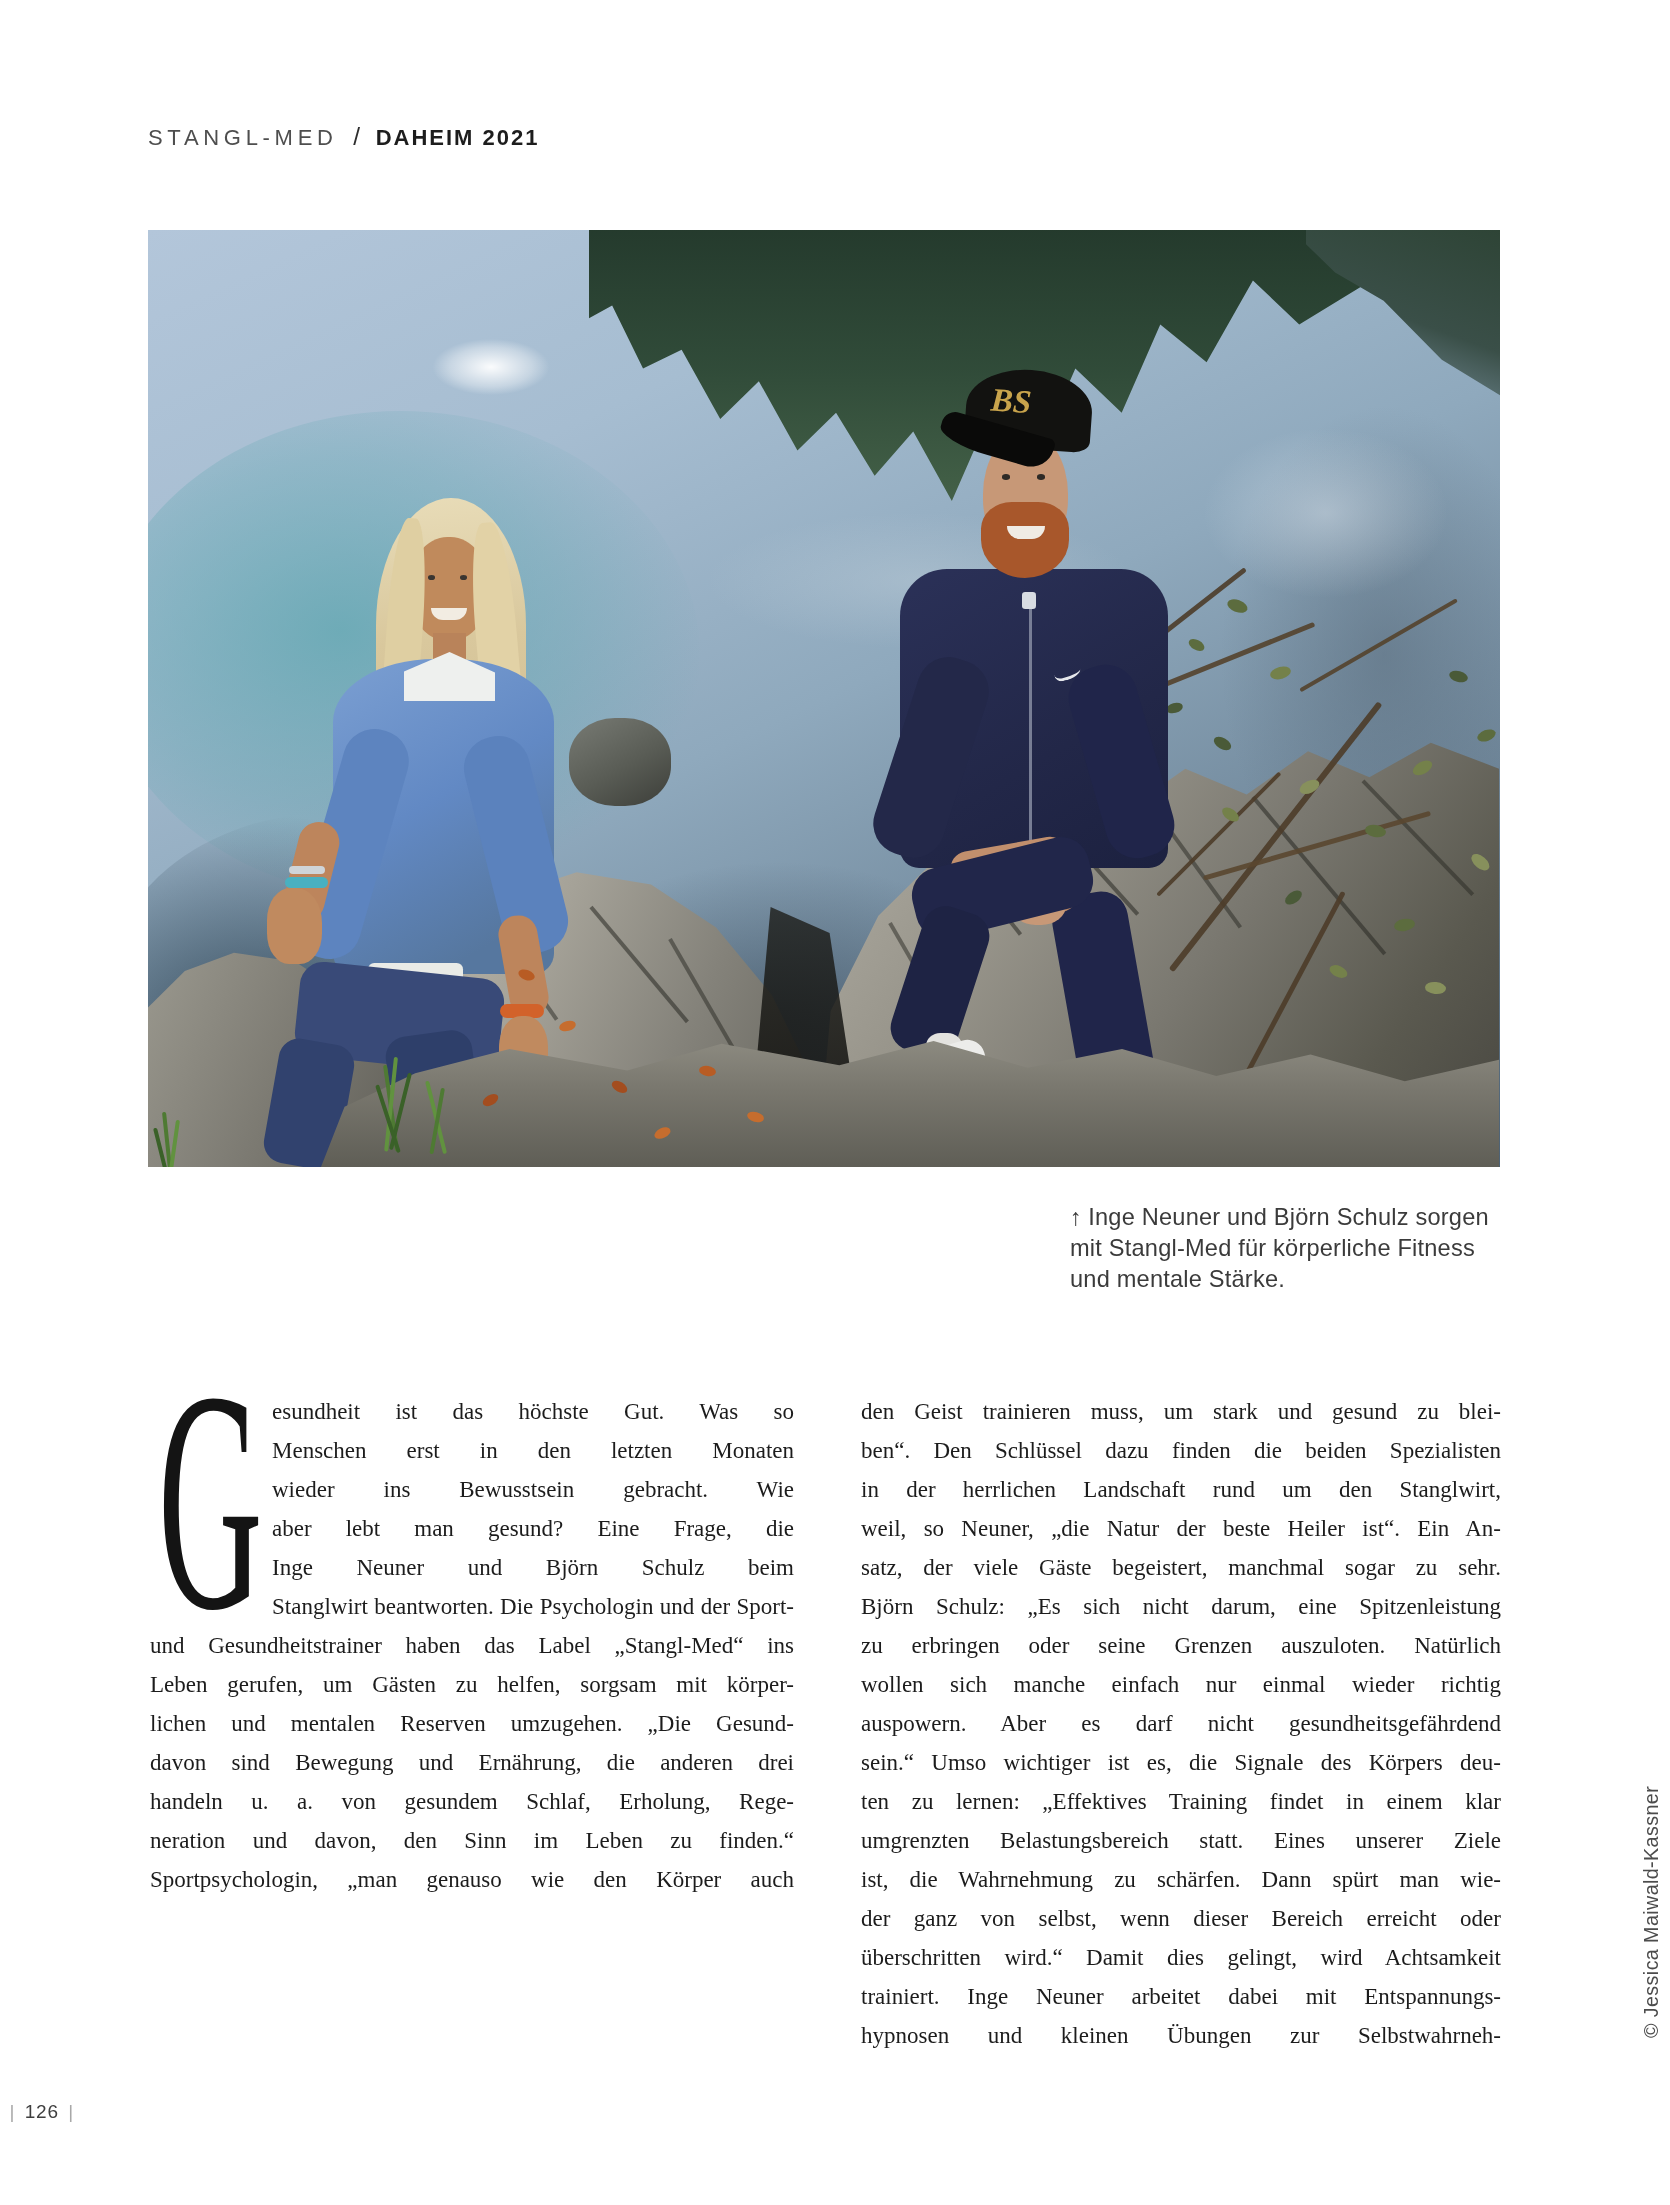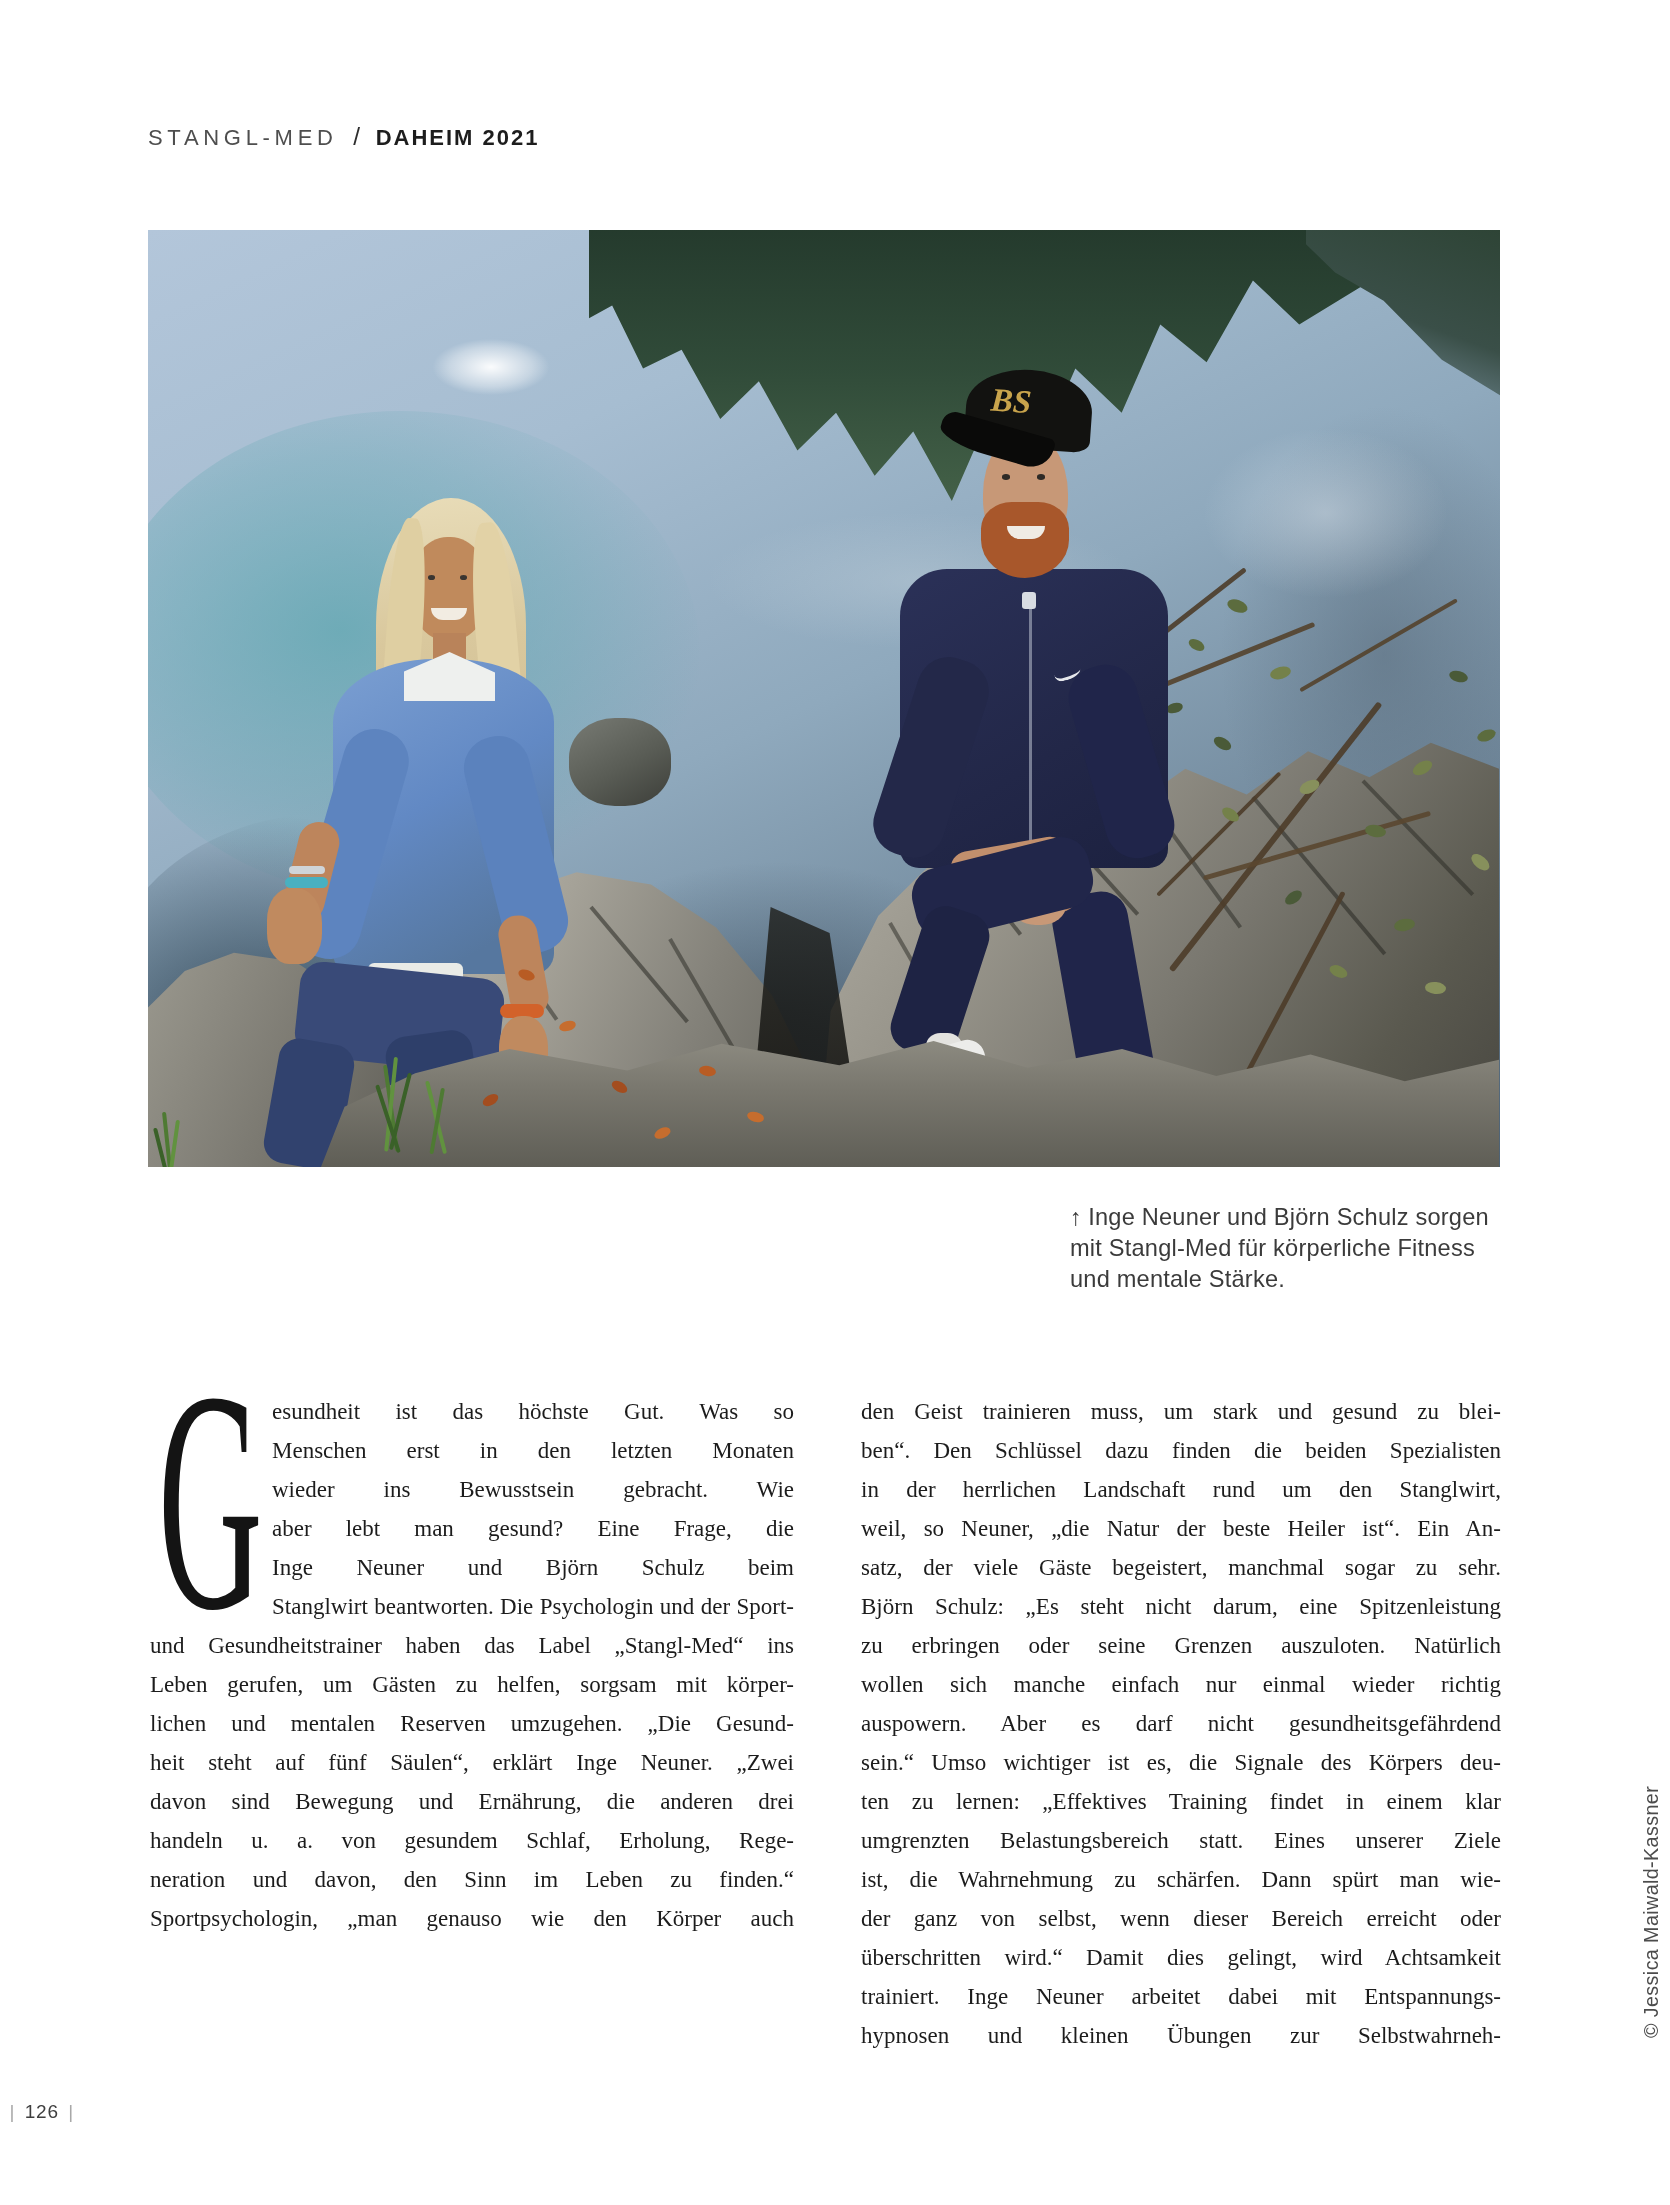--- a/index.html
+++ b/index.html
@@ -197,34 +197,33 @@
       </div>
     <div class="bl">esundheit ist das höchste Gut. Was so</div>
     <div class="bl">Menschen erst in den letzten Monaten</div>
     <div class="bl">wieder ins Bewusstsein gebracht. Wie</div>
     <div class="bl">aber lebt man gesund? Eine Frage, die</div>
     <div class="bl">Inge Neuner und Björn Schulz beim</div>
     <div class="bl">Stanglwirt beantworten. Die Psychologin und der Sport-</div>
     <div class="bl">und Gesundheitstrainer haben das Label „Stangl-Med“ ins</div>
     <div class="bl">Leben gerufen, um Gästen zu helfen, sorgsam mit körper-</div>
     <div class="bl">lichen und mentalen Reserven umzugehen. „Die Gesund-</div>
-    <div class="bl">heit steht auf fünf Säulen“, erklärt Inge Neuner. „Zwei</div>
     <div class="bl">davon sind Bewegung und Ernährung, die anderen drei</div>
     <div class="bl">handeln u. a. von gesundem Schlaf, Erholung, Rege-</div>
     <div class="bl">neration und davon, den Sinn im Leben zu finden.“</div>
     <div class="bl">Sportpsychologin, „man genauso wie den Körper auch</div>
   </div>
 
   <div class="a col col-right">
     <div class="bl">den Geist trainieren muss, um stark und gesund zu blei-</div>
     <div class="bl">ben“. Den Schlüssel dazu finden die beiden Spezialisten</div>
     <div class="bl">in der herrlichen Landschaft rund um den Stanglwirt,</div>
     <div class="bl">weil, so Neuner, „die Natur der beste Heiler ist“. Ein An-</div>
     <div class="bl">satz, der viele Gäste begeistert, manchmal sogar zu sehr.</div>
-    <div class="bl">Björn Schulz: „Es steht nicht darum, eine Spitzenleistung</div>
+    <div class="bl">Björn Schulz: „Es sich nicht darum, eine Spitzenleistung</div>
     <div class="bl">zu erbringen oder seine Grenzen auszuloten. Natürlich</div>
     <div class="bl">wollen sich manche einfach nur einmal wieder richtig</div>
     <div class="bl">auspowern. Aber es darf nicht gesundheitsgefährdend</div>
     <div class="bl">sein.“ Umso wichtiger ist es, die Signale des Körpers deu-</div>
     <div class="bl">ten zu lernen: „Effektives Training findet in einem klar</div>
     <div class="bl">umgrenzten Belastungsbereich statt. Eines unserer Ziele</div>
     <div class="bl">ist, die Wahrnehmung zu schärfen. Dann spürt man wie-</div>
     <div class="bl">der ganz von selbst, wenn dieser Bereich erreicht oder</div>
     <div class="bl">überschritten wird.“ Damit dies gelingt, wird Achtsamkeit</div>
     <div class="bl">trainiert. Inge Neuner arbeitet dabei mit Entspannungs-</div>

